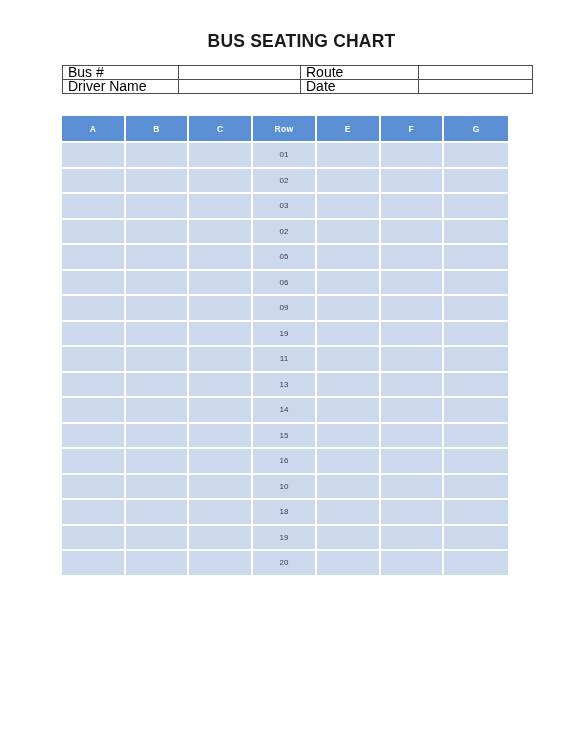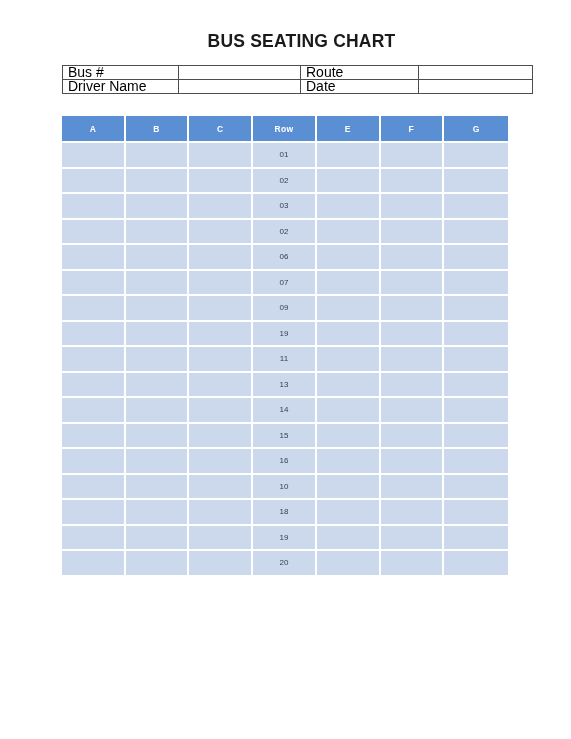--- a/index.html
+++ b/index.html
@@ -157,30 +157,30 @@
         <td></td>
         <td class="row-num">02</td>
         <td></td>
         <td></td>
         <td></td>
       </tr>
       <tr>
         <td></td>
         <td></td>
         <td></td>
+        <td class="row-num">05</td>
+        <td></td>
+        <td></td>
+        <td></td>
+      </tr>
+      <tr>
+        <td></td>
+        <td></td>
+        <td></td>
         <td class="row-num">06</td>
-        <td></td>
-        <td></td>
-        <td></td>
-      </tr>
-      <tr>
-        <td></td>
-        <td></td>
-        <td></td>
-        <td class="row-num">07</td>
         <td></td>
         <td></td>
         <td></td>
       </tr>
       <tr>
         <td></td>
         <td></td>
         <td></td>
         <td class="row-num">09</td>
         <td></td>

